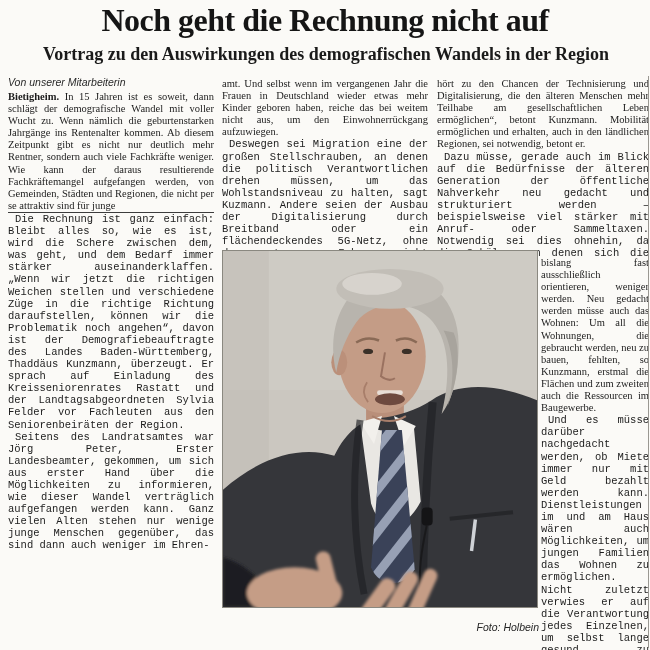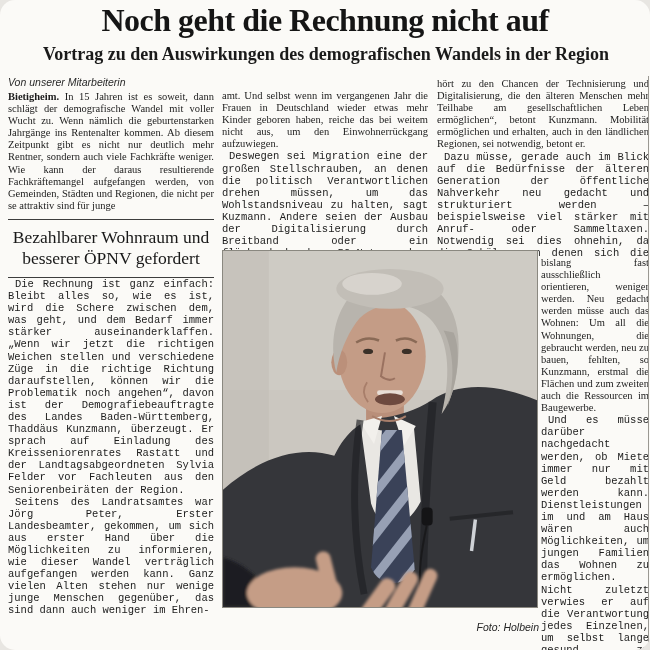--- a/index.html
+++ b/index.html
@@ -1,39 +1,38 @@
 <!DOCTYPE html>
 <html><head>
 <meta charset="utf-8">
 <style>
   html,body{margin:0;padding:0;background:#e8e6e2;}
   .page{
     position:relative;width:650px;height:650px;margin:0 auto;
     background:#fbfaf7;color:#1c1c1c;overflow:hidden;
     font-family:"Liberation Serif","DejaVu Serif",serif;
-    border-radius:15px;
   }
   .headline{
     position:absolute;left:0;top:2px;width:650px;text-align:center;
     font-size:32px;font-weight:bold;letter-spacing:-0.5px;color:#151515;
   }
   .subheadline{
     position:absolute;left:1px;top:44px;width:650px;text-align:center;
     font-size:18px;font-weight:bold;color:#1a1a1a;
   }
   .byline{
     font-family:"Liberation Sans","DejaVu Sans",sans-serif;
     font-style:italic;font-size:10.5px;line-height:13px;color:#2a2a2a;
     margin-bottom:2px;
   }
   .col{position:absolute;font-size:10.5px;line-height:12.1px;text-align:justify;}
   .col p{margin:0;}
   .col p.indent{text-indent:7px;font-family:Liberation Mono, monospace;}
   .col1{left:8px;top:76px;width:206px;}
-  .col2{left:222px;top:78px;width:206px;margin-top:12px;}
+  .col2{left:222px;top:78px;width:206px;}
   .col3top{left:437px;top:78px;width:212px;}
   .col3narrow{left:541px;top:257px;width:108px;}
   .rule{height:1px;background:#3d3d3d;border:0;margin:0;}
   .crosshead{
     text-align:center;font-size:17.5px;line-height:21px;color:#181818;
     padding:7px 0 8px 0;
   }
   .crosshead .rule-top{margin-bottom:7px;}
   .photo{
     position:absolute;left:222px;top:250px;width:316px;height:358px;
@@ -55,25 +54,20 @@
 <div class="page">
 
   <div class="headline">Noch geht die Rechnung nicht auf</div>
   <div class="subheadline">Vortrag zu den Auswirkungen des demografischen Wandels in der Region</div>
 
   <div class="col col1">
     <div class="byline">
       <div>Von unserer Mitarbeiterin</div>
     </div>
     <p><b>Bietigheim.</b><span> In 15 Jahren ist es soweit, dann schlägt der demografische Wandel mit voller Wucht zu. Wenn nämlich die geburtenstarken Jahrgänge ins Rentenalter kommen. Ab diesem Zeitpunkt gibt es nicht nur deutlich mehr Rentner, sondern auch viele Fachkräfte weniger. Wie kann der daraus resultierende Fachkräftemangel aufgefangen werden, von Gemeinden, Städten und Regionen, die nicht per se attraktiv sind für junge</span></p>
-    <div class="crosshead">
-      <div class="rule rule-top"></div>
-      <div>Bezahlbarer Wohnraum und</div>
-      <div>besserer ÖPNV gefordert</div>
-    </div>
     <div class="rule"></div>
     <p class="indent">Die Rechnung ist ganz einfach: Bleibt alles so, wie es ist, wird die Schere zwischen dem, was geht, und dem Bedarf immer stärker auseinanderklaffen. „Wenn wir jetzt die richtigen Weichen stellen und verschiedene Züge in die richtige Richtung daraufstellen, können wir die Problematik noch angehen“, davon ist der Demografiebeauftragte des Landes Baden-Württemberg, Thaddäus Kunzmann, überzeugt. Er sprach auf Einladung des Kreisseniorenrates Rastatt und der Landtagsabgeordneten Sylvia Felder vor Fachleuten aus den Seniorenbeiräten der Region.</p>
     <p class="indent">Seitens des Landratsamtes war Jörg Peter, Erster Landesbeamter, gekommen, um sich aus erster Hand über die Möglichkeiten zu informieren, wie dieser Wandel verträglich aufgefangen werden kann. Ganz vielen Alten stehen nur wenige junge Menschen gegenüber, das sind dann auch weniger im Ehren-</p>
   </div>
 
   <div class="col col2">
     <p>amt. Und selbst wenn im vergangenen Jahr die Frauen in Deutschland wieder etwas mehr Kinder geboren haben, reiche das bei weitem nicht aus, um den Einwohnerrückgang aufzuwiegen.</p>
     <p class="indent">Deswegen sei Migration eine der großen Stellschrauben, an denen die politisch Verantwortlichen drehen müssen, um das Wohlstandsniveau zu halten, sagt Kuzmann. Andere seien der Ausbau der Digitalisierung durch Breitband oder ein flächendeckendes 5G-Netz, ohne das autonomes Fahren nicht möglich ist. „Auch das autonome Fahren ge-</p>
   </div>
 

